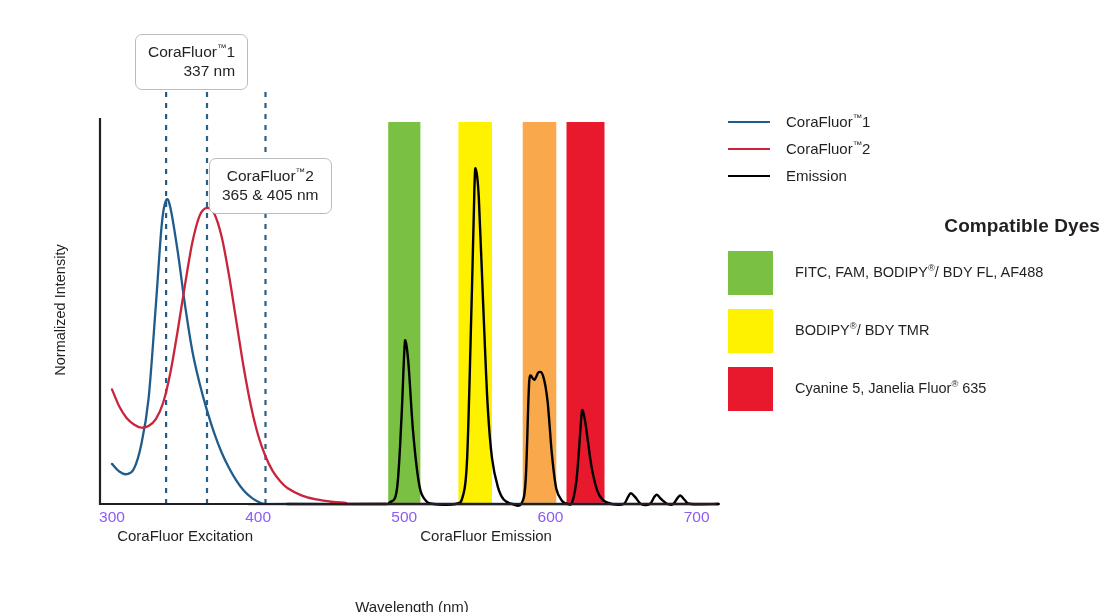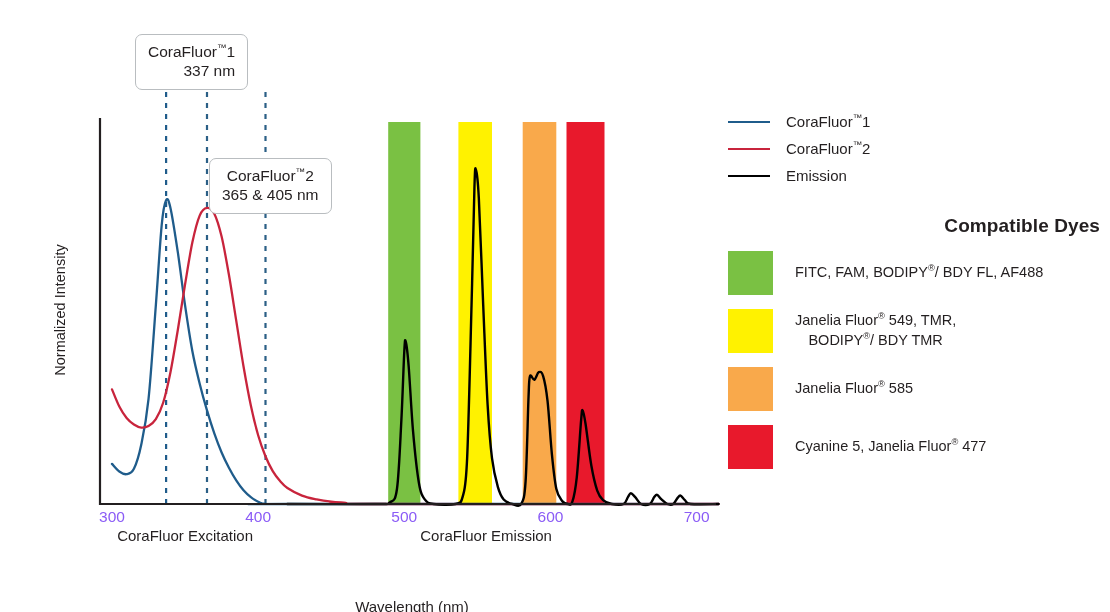--- a/index.html
+++ b/index.html
@@ -185,32 +185,25 @@
     <div id="dye-list">
         <div class="dye-row">
           <span class="dye-swatch" style="background: rgb(122, 193, 67);"></span>
           <span class="dye-label">
             <div><span>FITC, FAM, BODIPY</span><sup>®</sup><span>/ BDY FL, AF488</span></div>
           </span>
         </div>
         <div class="dye-row">
           <span class="dye-swatch" style="background: rgb(255, 242, 0);"></span>
           <span class="dye-label">
-            <div><span>Janelia Fluor</span><sup>®</sup><span> 549, TMR,</span></div>
             <div><span>BODIPY</span><sup>®</sup><span>/ BDY TMR</span></div>
-          </span>
-        </div>
-        <div class="dye-row">
-          <span class="dye-swatch" style="background: rgb(249, 169, 75);"></span>
-          <span class="dye-label">
-            <div><span>Janelia Fluor</span><sup>®</sup><span> 585</span></div>
           </span>
         </div>
         <div class="dye-row">
           <span class="dye-swatch" style="background: rgb(232, 25, 44);"></span>
           <span class="dye-label">
-            <div><span>Cyanine 5, Janelia Fluor</span><sup>®</sup><span> 477</span></div>
+            <div><span>Cyanine 5, Janelia Fluor</span><sup>®</sup><span> 635</span></div>
           </span>
         </div>
       </div>
   </div>
 
 </div>
 
 </body></html>

